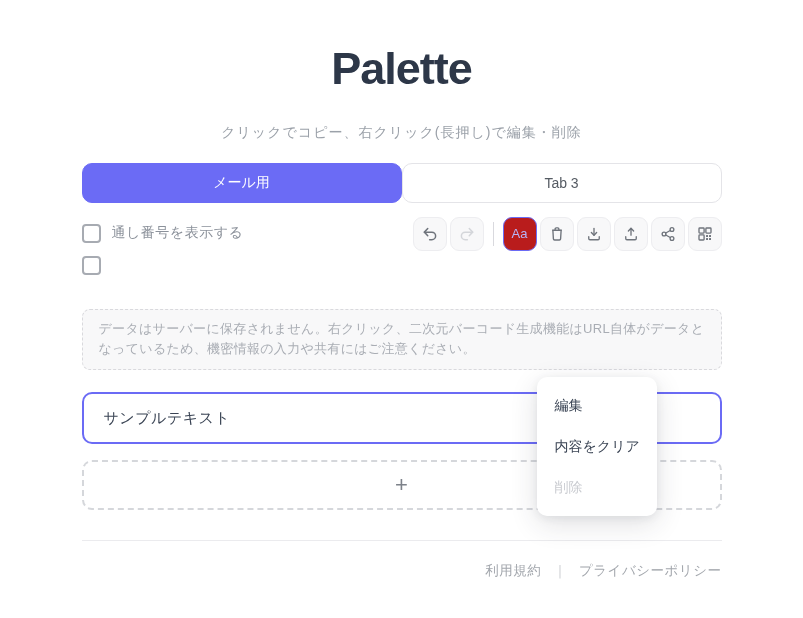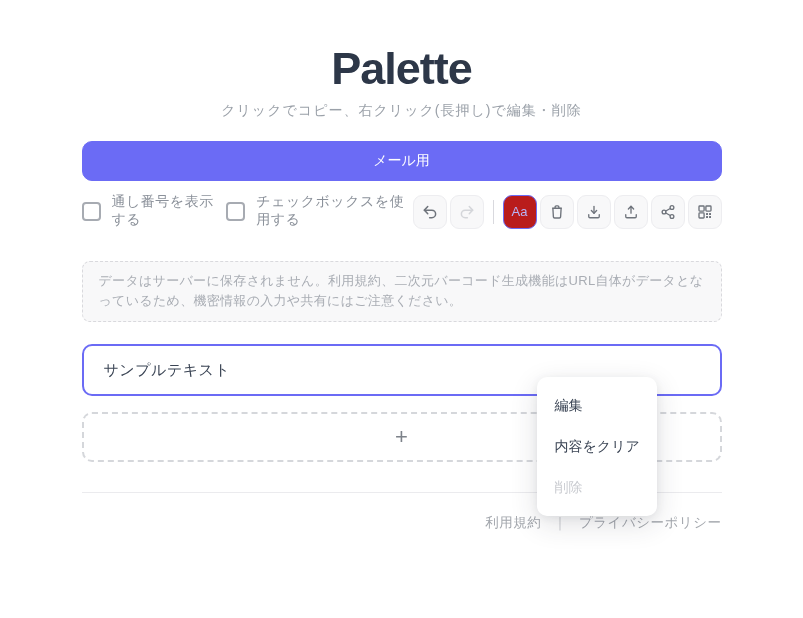--- a/index.html
+++ b/index.html
@@ -24,21 +24,21 @@
   .app-title {
     margin-top: 44px;
     text-align: center;
     font-size: 45px;
     font-weight: 700;
     letter-spacing: -1px;
     color: #2d3748;
     line-height: 1.1;
   }
   .app-subtitle {
-    margin-top: 8px;
+    margin-top: 30px;
     text-align: center;
     font-size: 14px;
     color: #9ba1a9;
     letter-spacing: 1px;
   }
   
   .tabs {
     margin-top: 21px;
     display: flex;
     justify-content: space-between;
@@ -61,21 +61,21 @@
     border-color: var(--accent, #6b6bf5);
     color: #ffffff;
   }
   
   .options-row {
     margin-top: 14px;
     display: flex;
     justify-content: space-between;
     align-items: flex-start;
   }
-  .checkbox-col { padding-top: 5px; display: flex; flex-direction: row; gap: 9px; }
+  .checkbox-col { padding-top: 5px; display: flex; flex-direction: column; gap: 9px; }
   .checkbox-row { display: flex; align-items: center; gap: 11px; height: 23px; cursor: pointer; }
   .checkbox-box {
     width: 19px; height: 19px;
     border: 2px solid #a7abb2;
     border-radius: 4px;
     background: #fff;
     flex: 0 0 auto;
   }
   .checkbox-label { font-size: 14px; color: #8b919a; letter-spacing: 0.5px; }
   .toolbar { display: flex; align-items: center; gap: 3px; }
@@ -192,31 +192,33 @@
 <div class="page">
   <div class="content">
 
     <h1 class="app-title">Palette</h1>
     <div class="app-subtitle">クリックでコピー、右クリック(長押し)で編集・削除</div>
 
     <div class="tabs">
       <div class="tab active">
         <span>メール用</span>
       </div>
+      <div class="tab">
+        <span>Tab 3</span>
+      </div>
     </div>
 
     <div class="options-row">
       <div class="checkbox-col">
         <label class="checkbox-row">
           <span class="checkbox-box"></span>
           <span class="checkbox-label">通し番号を表示する</span>
         </label>
         <label class="checkbox-row">
           <span class="checkbox-box"></span>
-          <span class="checkbox-label">チェックボックスを使用する</span>
         </label>
       </div>
 
       <div class="toolbar">
         <button class="tool-btn">
           <span>
             <svg width="18" height="18" viewBox="0 0 24 24" fill="none" stroke="currentColor" stroke-width="2" stroke-linecap="round" stroke-linejoin="round">
               <path d="M4.5 9.5 h10 a5 5 0 0 1 0 10 h-3"></path>
               <polyline points="9 4.8 4.5 9.5 9 14.2"></polyline>
             </svg>
@@ -281,21 +283,21 @@
               <rect x="13.4" y="13.4" width="2.6" height="2.6" fill="currentColor" stroke="none"></rect>
               <rect x="17.4" y="13.4" width="2.6" height="2.6" fill="currentColor" stroke="none"></rect>
               <rect x="13.4" y="17.4" width="2.6" height="2.6" fill="currentColor" stroke="none"></rect>
               <rect x="17.4" y="17.4" width="2.6" height="2.6" fill="currentColor" stroke="none"></rect>
             </svg>
           </span>
         </button>
       </div>
     </div>
 
-    <div class="notice">データはサーバーに保存されません。利用規約、二次元バーコード生成機能はURL自体がデータとなっているため、機密情報の入力や共有にはご注意ください。</div>
+    <div class="notice">データはサーバーに保存されません。右クリック、二次元バーコード生成機能はURL自体がデータとなっているため、機密情報の入力や共有にはご注意ください。</div>
 
     <div class="item-card">
       <span>サンプルテキスト</span>
     </div>
 
     <div class="add-btn">
       <span>+</span>
     </div>
 
     <div class="footer-divider"></div>

